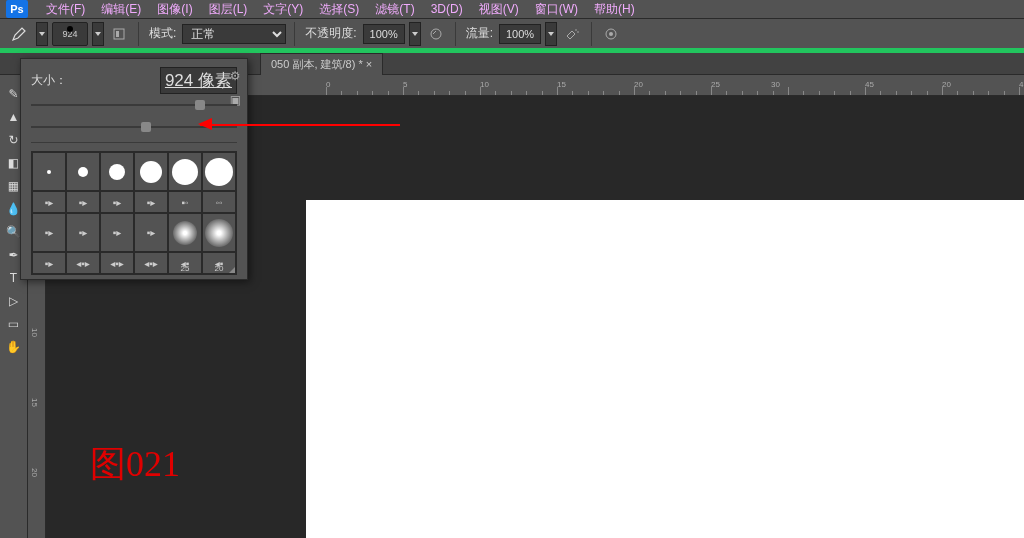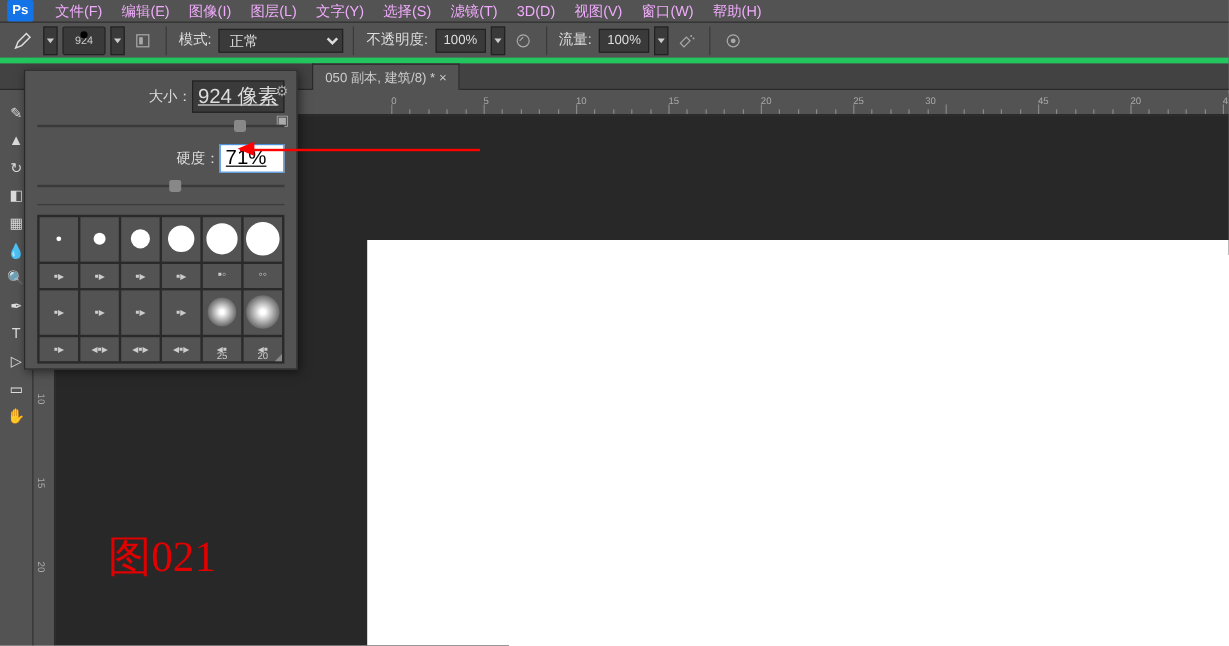--- a/index.html
+++ b/index.html
@@ -32,21 +32,21 @@
   
   .hruler { position: absolute; left: 46px; top: 78px; right: 0; height: 18px; background: #535353; border-bottom: 1px solid #2a2a2a; }
   .hruler .tick { position: absolute; top: 2px; color: #aaa; font-size: 8px; }
   .hruler .mark { position: absolute; bottom: 0; width: 1px; height: 4px; background: #888; }
   .hruler .mark.big { height: 8px; }
   
   .canvas-area { position: absolute; left: 46px; top: 96px; right: 0; bottom: 0; background: #282828; overflow: hidden; }
   .canvas { position: absolute; left: 260px; top: 104px; width: 780px; height: 420px; background: #fff; }
   
   .brush-panel { position: absolute; left: 20px; top: 58px; width: 228px; background: #535353; border: 1px solid #2a2a2a; box-shadow: 2px 2px 8px rgba(0,0,0,0.5); z-index: 50; padding: 8px 10px 4px; }
-  .bp-row { display: flex; align-items: center; justify-content: flex-end; margin-bottom: 4px; }
+  .bp-row { display: flex; align-items: center; justify-content: space-between; margin-bottom: 4px; }
   .bp-label { color: #ddd; font-size: 12px; }
   .bp-value { background: #3a3a3a; border: 1px solid #222; color: #ddd; font-size: 17px; padding: 1px 4px; min-width: 54px; text-align: right; text-decoration: underline; }
   .bp-value.editing { background: #fff; color: #000; border: 1px solid #4a90d9; text-align: left; }
   .bp-slider { width: 100%; height: 14px; position: relative; margin-bottom: 8px; }
   .bp-slider .track { position: absolute; top: 6px; left: 0; right: 0; height: 2px; background: #3a3a3a; }
   .bp-slider .thumb { position: absolute; top: 2px; width: 10px; height: 10px; background: #888; border-radius: 2px; transform: translateX(-50%); cursor: pointer; }
   .bp-side-icons { position: absolute; right: 6px; top: 10px; display: flex; flex-direction: column; gap: 10px; }
   .bp-side-icons span { color: #aaa; font-size: 12px; cursor: pointer; }
   .bp-grid-wrap { border-top: 1px solid #3a3a3a; margin-top: 4px; padding-top: 8px; position: relative; }
   .bp-grid { display: grid; grid-template-columns: repeat(6, 1fr); gap: 2px; background: #2a2a2a; padding: 2px; height: 124px; overflow: hidden; }
@@ -231,24 +231,20 @@
     <span>▣</span>
   </div>
   <div class="bp-row">
     <span class="bp-label">大小：</span>
     <span class="bp-value">924 像素</span>
   </div>
   <div class="bp-slider">
     <div class="track"></div>
     <div class="thumb" id="thumb-size" style="left: 82%;"></div>
   </div>
-  <div class="bp-row">
-    <span class="bp-label">硬度：</span>
-    <input class="bp-value editing" style="width: 54px;" value="71%">
-  </div>
   <div class="bp-slider">
     <div class="track"></div>
     <div class="thumb" id="thumb-hard" style="left: 56%;"></div>
   </div>
   <div class="bp-grid-wrap">
     <div class="bp-grid">
       <div class="bp-cell">
           <div class="circ" style="width:4px;height:4px;"></div>
         </div>
       <div class="bp-cell">

